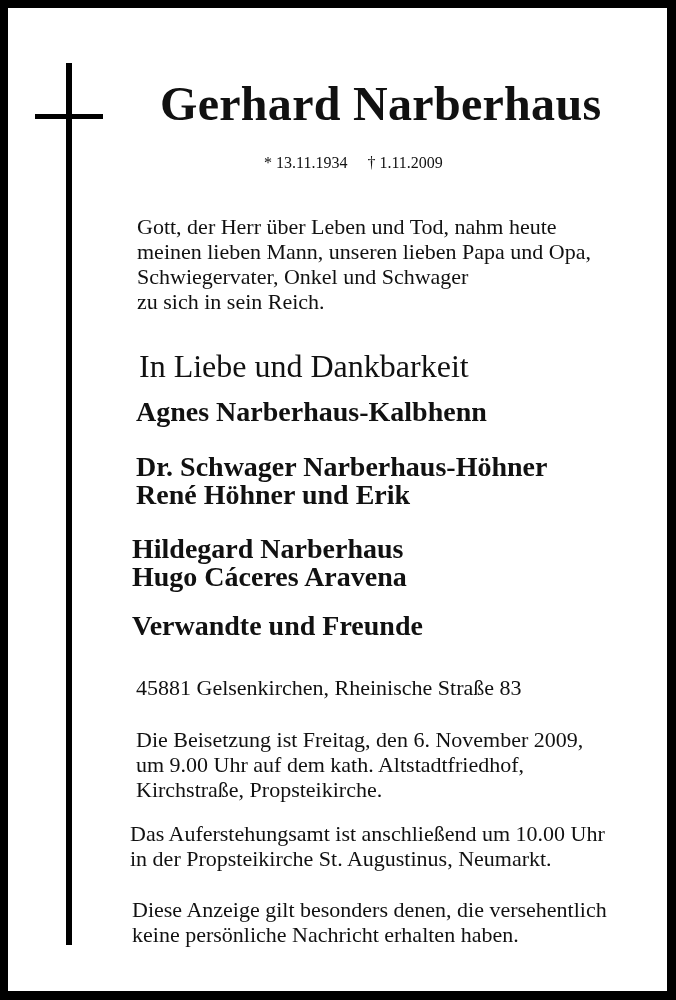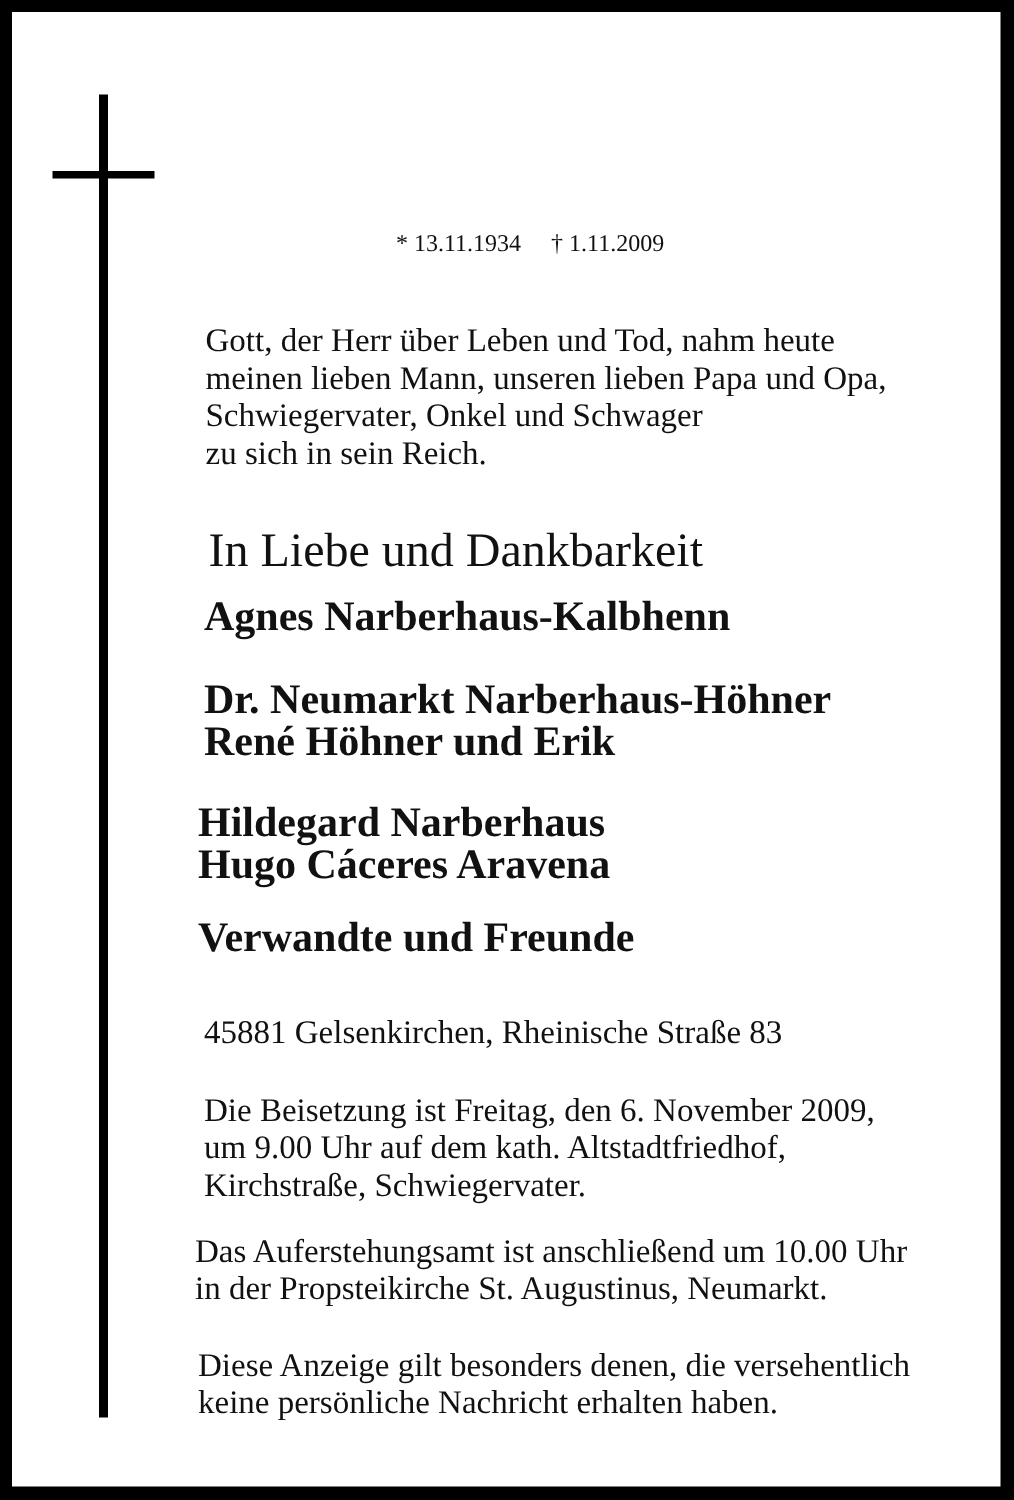--- a/index.html
+++ b/index.html
@@ -15,20 +15,21 @@
   .bold { font-size: 28px; font-weight: bold; line-height: 28px; }
 </style>
 </head>
 <body>
 
 <div class="frame">
   <div class="card">
     <div class="cross-v"></div>
     <div class="cross-h"></div>
 
+    <div class="t name">Gerhard Narberhaus</div>
 
     <div class="t dates">
       <span>*</span>
       <span>13.11.1934</span><span class="sep"></span><span>†</span>
       <span>1.11.2009</span>
     </div>
 
     <div class="t reg" style="left:129px;top:206px;">
       <div>Gott, der Herr über Leben und Tod, nahm heute</div>
       <div>meinen lieben Mann, unseren lieben Papa und Opa,</div>
@@ -36,39 +37,39 @@
       <div>zu sich in sein Reich.</div>
     </div>
 
     <div class="t" style="left:131px;top:340px;font-size:32px;">In Liebe und Dankbarkeit</div>
 
     <div class="t bold" style="left:128px;top:390px;">
       <div>Agnes Narberhaus-Kalbhenn</div>
     </div>
 
     <div class="t bold" style="left:128px;top:445px;">
-      <div>Dr. Neumarkt Narberhaus-Höhner</div>
+      <div>Dr. Schwager Narberhaus-Höhner</div>
       <div>René Höhner und Erik</div>
     </div>
 
     <div class="t bold" style="left:124px;top:527px;">
       <div>Hildegard Narberhaus</div>
       <div>Hugo Cáceres Aravena</div>
     </div>
 
     <div class="t bold" style="left:124px;top:604px;">
       <div>Verwandte und Freunde</div>
     </div>
 
     <div class="t reg" style="left:128px;top:667px;">45881 Gelsenkirchen, Rheinische Straße 83</div>
 
     <div class="t reg" style="left:128px;top:719px;">
       <div>Die Beisetzung ist Freitag, den 6. November 2009,</div>
       <div>um 9.00 Uhr auf dem kath. Altstadtfriedhof,</div>
-      <div>Kirchstraße, Schwiegervater.</div>
+      <div>Kirchstraße, Propsteikirche.</div>
     </div>
 
     <div class="t reg" style="left:122px;top:813px;">
       <div>Das Auferstehungsamt ist anschließend um 10.00 Uhr</div>
       <div>in der Propsteikirche St. Augustinus, Neumarkt.</div>
     </div>
 
     <div class="t reg" style="left:124px;top:889px;">
       <div>Diese Anzeige gilt besonders denen, die versehentlich</div>
       <div>keine persönliche Nachricht erhalten haben.</div>

